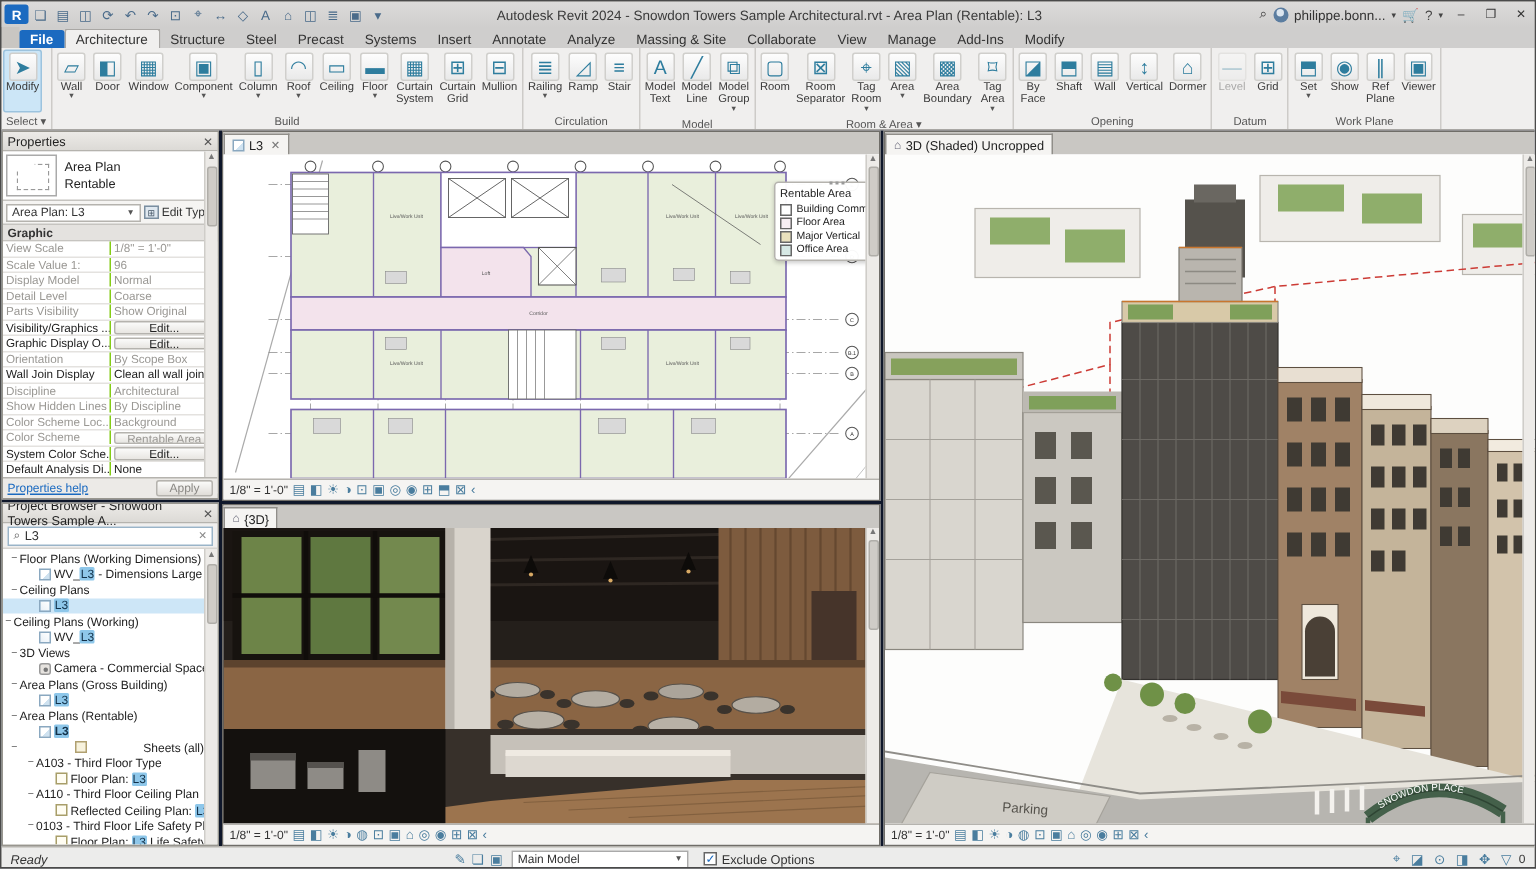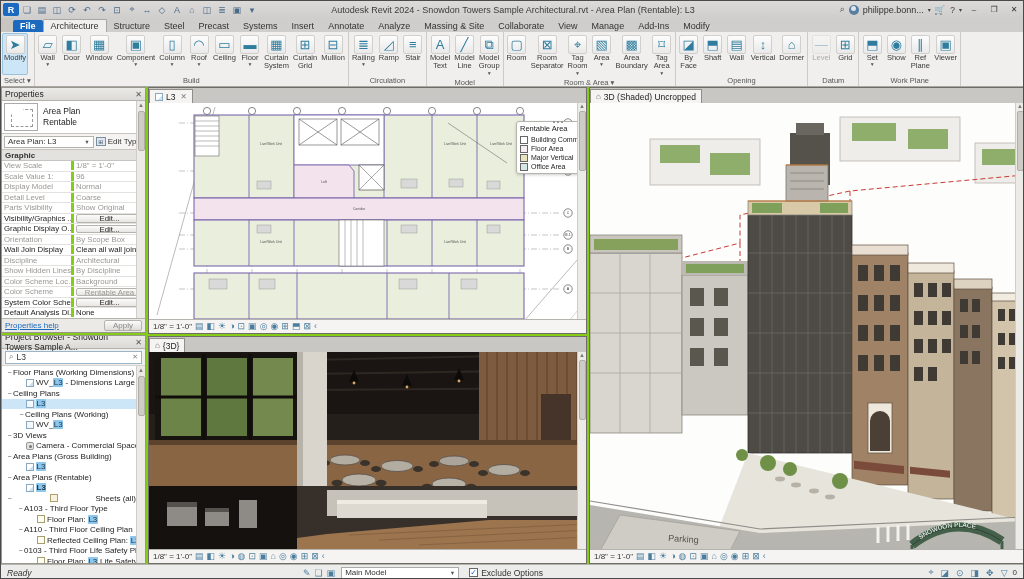--- a/index.html
+++ b/index.html
@@ -30,42 +30,42 @@
   .rbtns{display:flex;flex:1;}
   .rbtn{display:flex;flex-direction:column;align-items:center;min-width:24px;padding:1px 1px 0 1px;cursor:pointer;border:1px solid transparent;border-radius:2px;}
   .rbtn.sel{background:#cce6f7;border-color:#9cc3de;}
   .rbtn.dis{opacity:.4;}
   .ricon{width:19px;height:19px;display:flex;align-items:center;justify-content:center;font-size:13px;color:#2e7d9e;background:linear-gradient(#fdfdfd,#e9e9e9);border:1px solid #d0cfcc;border-radius:2px;}
   .rlabel{font-size:7.5px;line-height:1.1;text-align:center;color:#3a3a3a;white-space:pre-line;}
   .rarrow{font-size:5px;color:#555;line-height:1;}
   .gname{font-size:7.5px;color:#555;text-align:center;padding:1px 2px 1px 2px;white-space:nowrap;}
 
   
-  #workspace{position:absolute;left:0;top:86px;width:1024px;height:477px;background:#84cc16;}
+  #workspace{position:absolute;left:0;top:86px;width:1024px;height:477px;background:#0f172a;}
   .panel{position:absolute;background:#f0efee;border:1px solid #98968f;font-size:8.5px;color:#333;overflow:hidden;}
   .phead{height:13px;background:linear-gradient(#eceae7,#dcdad6);border-bottom:1px solid #b5b3ae;display:flex;align-items:center;padding:0 3px;font-size:8.5px;color:#222;}
   .phead .x{margin-left:auto;font-size:8px;color:#555;cursor:pointer;}
 
   
   #properties{left:0;top:0;width:145px;height:246px;}
   #type-box{display:flex;align-items:center;background:#fff;border-bottom:1px solid #c6c4c0;padding:2px;}
   #type-thumb{width:34px;height:28px;border:1px solid #aaa;background:#fff;position:relative;margin-right:5px;flex:0 0 auto;}
   #type-thumb::after{content:"";position:absolute;left:6px;top:5px;width:20px;height:16px;border:1px dashed #999;clip-path:polygon(0 30%,55% 30%,55% 0,100% 0,100% 100%,0 100%);}
   #type-name{font-size:8.5px;line-height:1.25;color:#222;}
   #type-dd{margin-left:auto;font-size:6px;color:#555;padding-right:2px;}
   #selector-row{display:flex;align-items:center;height:16px;border-bottom:1px solid #c6c4c0;background:#f5f4f2;padding:0 2px;}
   #selector-val{flex:1;background:#fff;border:1px solid #b5b3ae;height:12px;display:flex;align-items:center;padding:0 3px;font-size:8px;}
   #selector-val .dd{margin-left:auto;font-size:5.5px;color:#555;}
   #edit-type{display:flex;align-items:center;gap:2px;padding:0 2px;font-size:8px;color:#333;cursor:pointer;}
   #edit-type .ei{width:10px;height:9px;border:1px solid #7a8ea0;background:#dfe8f0;font-size:6px;display:flex;align-items:center;justify-content:center;color:#456;}
   .sechead{display:flex;align-items:center;height:11px;background:#e4e2df;border-bottom:1px solid #c6c4c0;padding:0 3px;font-weight:bold;font-size:8px;}
   .sechead .pin{margin-left:auto;font-size:7px;color:#666;}
   #prop-rows{background:#fff;}
   .prow{display:flex;height:10.5px;border-bottom:1px solid #e4e2df;align-items:center;}
-  .prow .pl{width:72px;padding:0 2px;border-right:3px solid #84cc16;white-space:nowrap;overflow:hidden;font-size:7.8px;color:#222;}
+  .prow .pl{width:72px;padding:0 2px;border-right:1px solid #84cc16;white-space:nowrap;overflow:hidden;font-size:7.8px;color:#222;}
   .prow .pv{flex:1;padding:0 2px;white-space:nowrap;overflow:hidden;font-size:7.8px;color:#222;}
   .prow.dis .pl,.prow.dis .pv{color:#9a9894;}
   .pv.btn{background:linear-gradient(#fbfbfa,#e8e6e2);border:1px solid #b5b3ae;border-radius:2px;text-align:center;margin:1px 2px;height:8.5px;line-height:8px;}
   #prop-foot{position:absolute;left:0;bottom:0;width:100%;height:14px;background:#eceae7;border-top:1px solid #b5b3ae;display:flex;align-items:center;padding:0 3px;}
   #prop-help{color:#1b6ac0;text-decoration:underline;font-size:8px;cursor:pointer;}
   #apply-btn{margin-left:auto;background:linear-gradient(#fbfbfa,#e0ddd8);border:1px solid #b5b3ae;border-radius:2px;font-size:8px;color:#8a8884;padding:0 8px;height:11px;line-height:10px;}
   .vscroll{position:absolute;right:0;top:13px;bottom:14px;width:9px;background:#eceae7;border-left:1px solid #cfcdc9;display:flex;flex-direction:column;align-items:center;font-size:6px;color:#777;}
   .vscroll .thumb{flex:0 0 40px;width:7px;background:#cfccc7;border:1px solid #b0aea9;border-radius:2px;margin-top:2px;}
   .vscroll .ar{height:8px;display:flex;align-items:center;}
 
@@ -522,21 +522,21 @@
           </div>
           <div class="titem" style="padding-left: 4px;">
             <span class="exp">−</span>
             <span>Ceiling Plans</span>
           </div>
           <div class="titem selrow" style="padding-left: 15px;">
             <span class="exp"></span>
             <span class="ticon ceil"></span>
             <span><span class="hl">L3</span></span>
           </div>
-          <div class="titem" style="padding-left: 16px;">
+          <div class="titem" style="padding-left: 0;">
             <span class="exp">−</span>
             <span>Ceiling Plans (Working)</span>
           </div>
           <div class="titem" style="padding-left: 15px;">
             <span class="exp"></span>
             <span class="ticon ceil"></span>
             <span>WV_<span class="hl">L3</span></span>
           </div>
           <div class="titem" style="padding-left: 4px;">
             <span class="exp">−</span>

